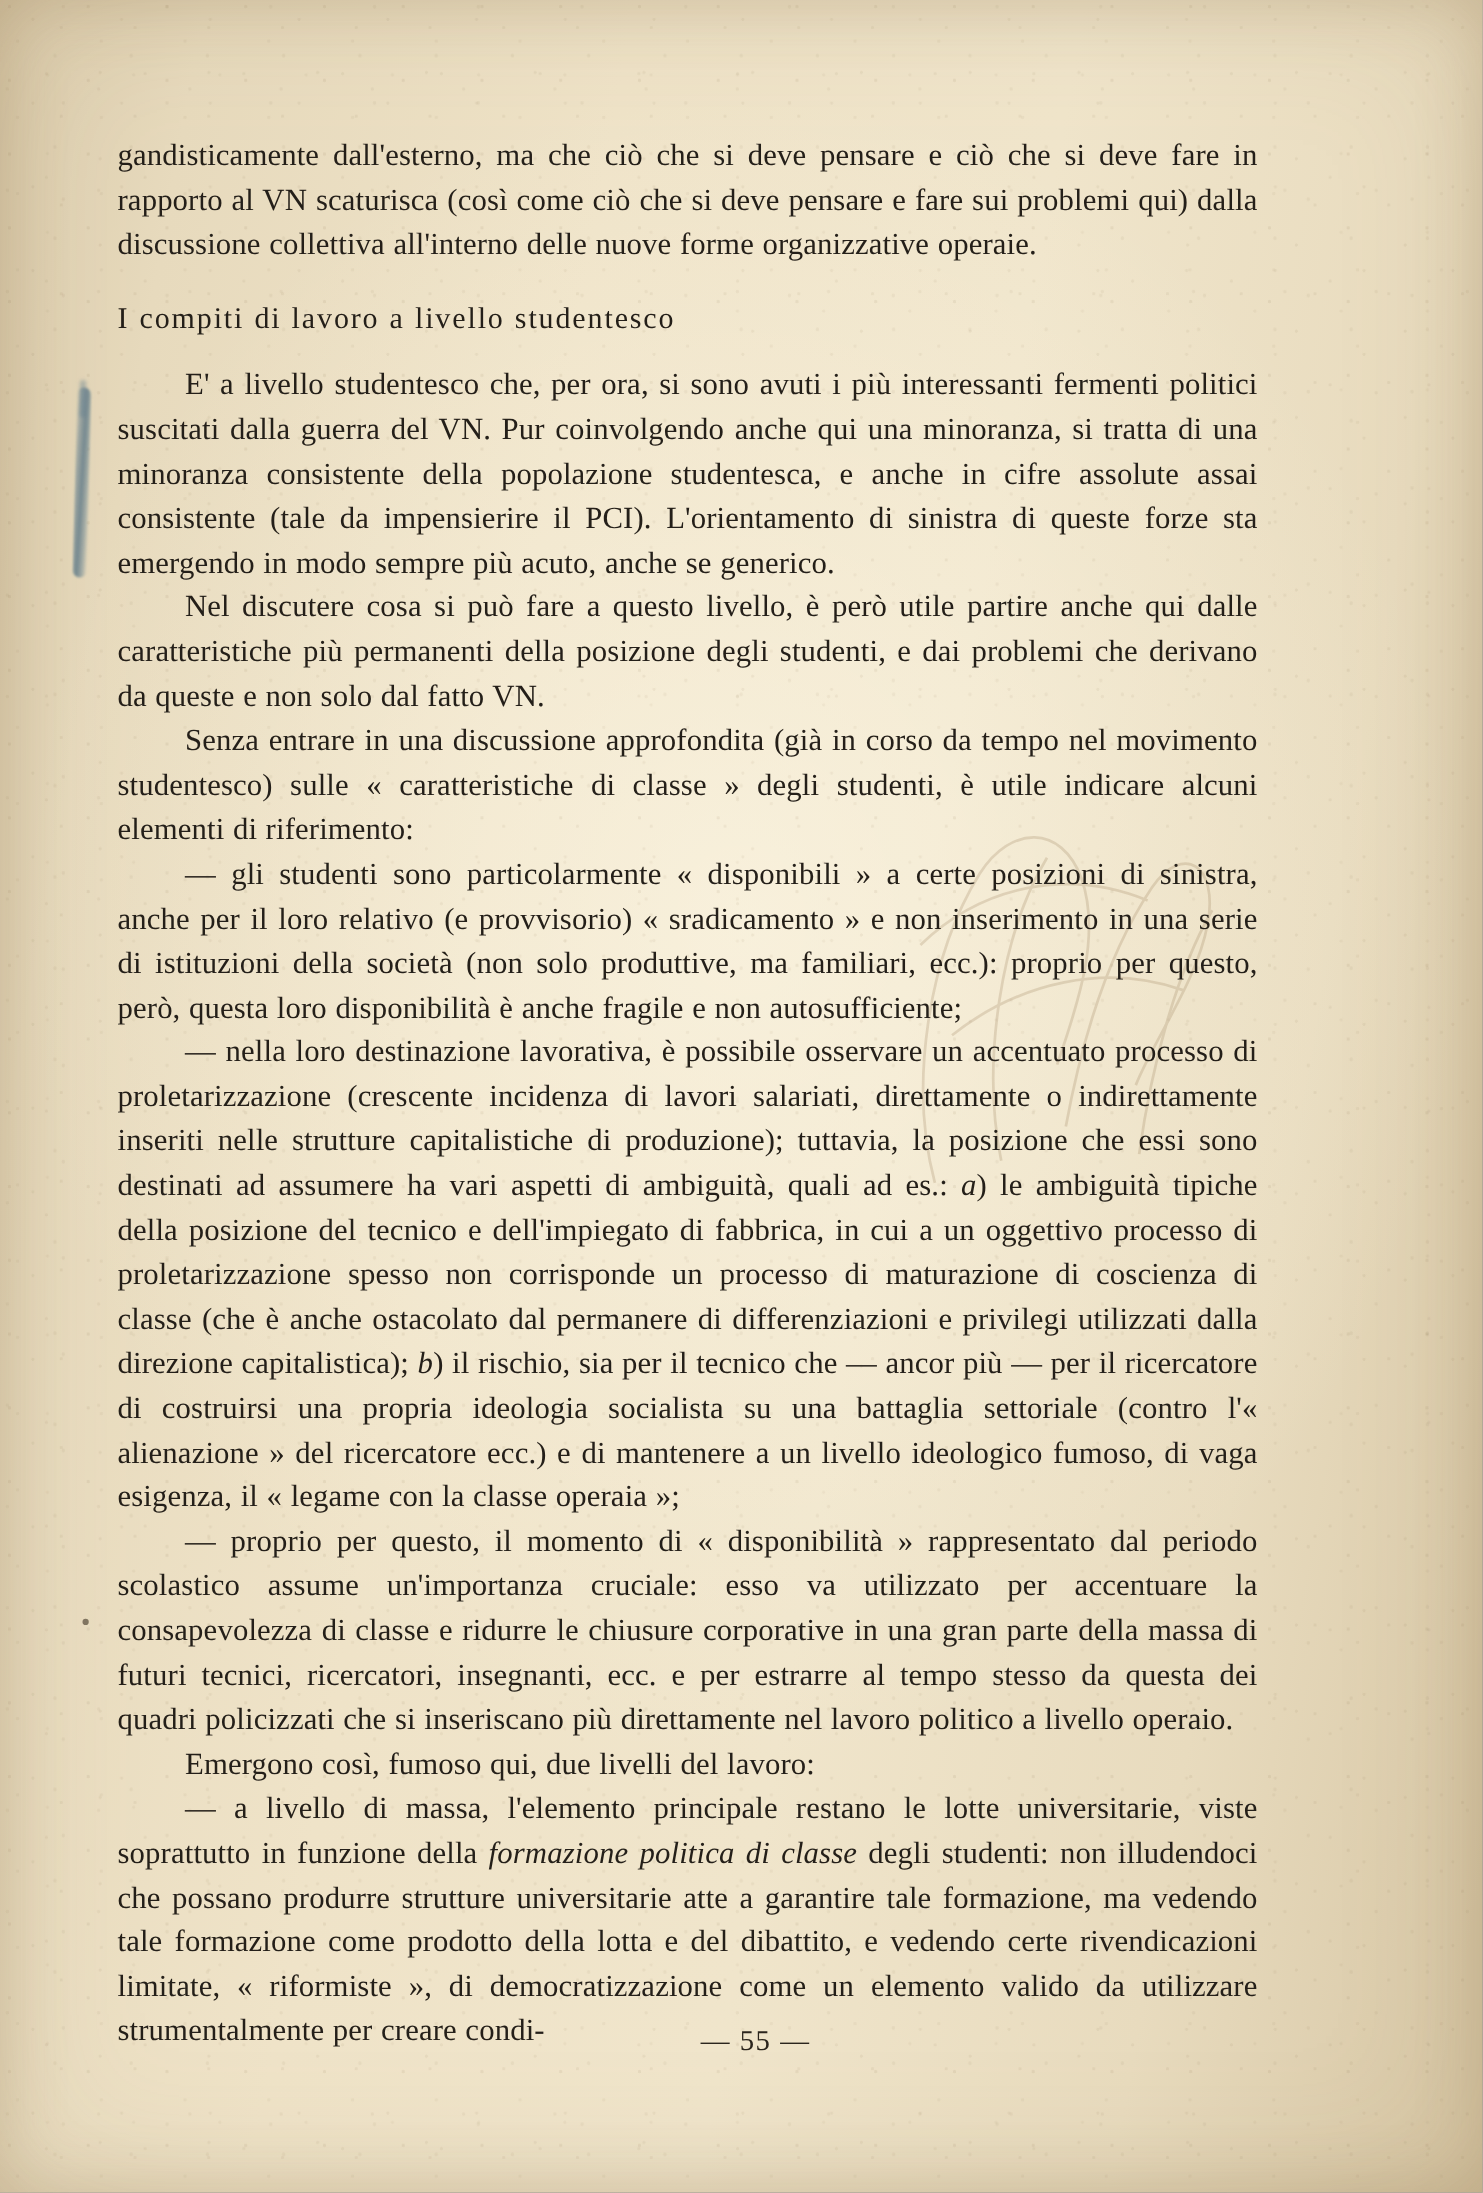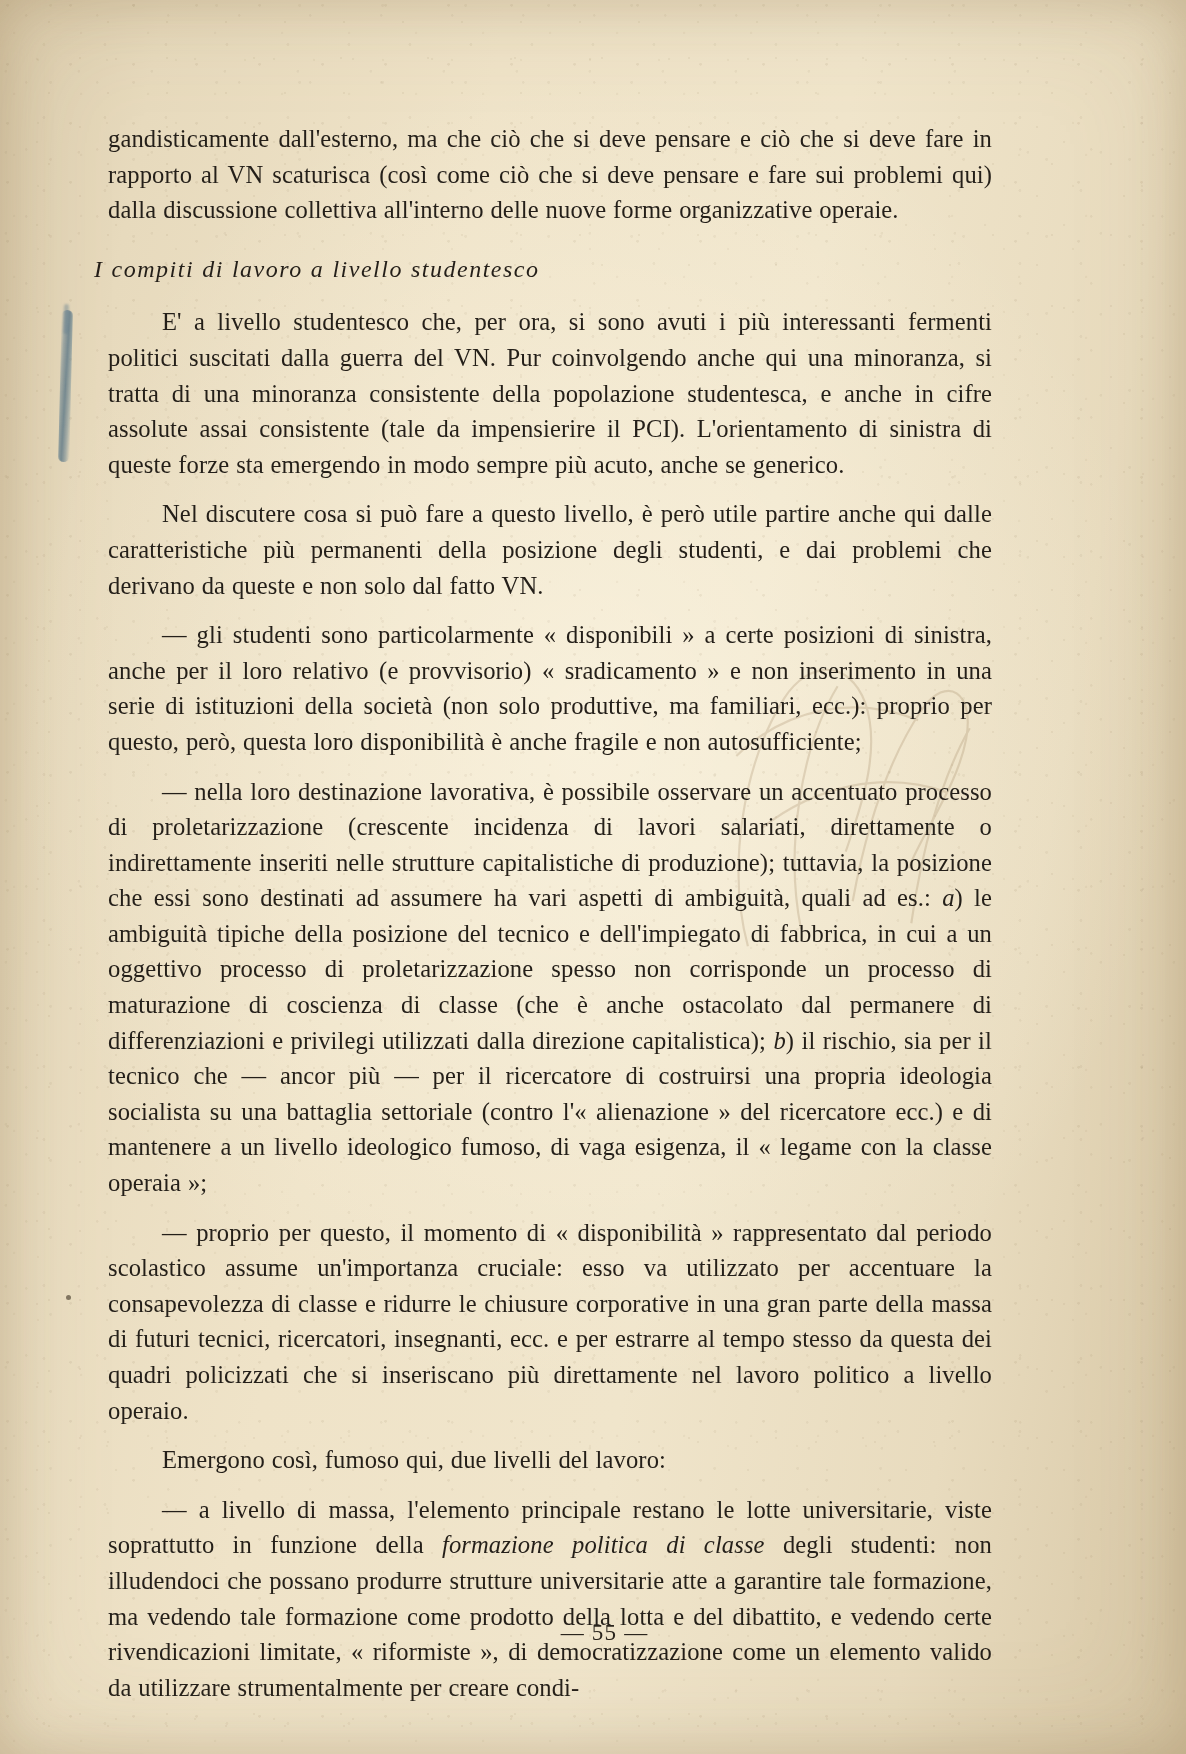--- a/index.html
+++ b/index.html
@@ -68,26 +68,25 @@
     left: 94px;
     top: 107px;
     width: 912px;
     font-size: 24.6px;
     line-height: 35.6px;
     text-align: justify;
     text-align-last: left;
     letter-spacing: .1px;
     word-spacing: .6px;
   }
-  .textblock p { margin: 14px; }
+  .textblock p { margin: 0; }
   .indent { text-indent: 54px; }
   .hang { text-indent: 54px; }
   .sec-head {
     margin: 24px 0 17px 0 !important;
-    font-style: italic;
     font-size: 24px;
     letter-spacing: .4px;
     text-align: right;
   }
   .sec-head .lead { letter-spacing: 1.5px; }
   i.it { font-style: italic; }
 
   
   .margin-mark {
     position: absolute;
@@ -166,20 +165,21 @@
   <div class="textblock">
 
     <p>gandisticamente dall'esterno, ma che ciò che si deve pensare e ciò che si deve fare in rapporto al VN scaturisca (così come ciò che si deve pensare e fare sui problemi qui) dalla discussione collettiva all'interno delle nuove forme organizzative operaie.</p>
 
     <p class="sec-head"><span class="lead">I compiti di lavoro a livello studentesco</span></p>
 
     <p class="indent">E' a livello studentesco che, per ora, si sono avuti i più interessanti fermenti politici suscitati dalla guerra del VN. Pur coinvolgendo anche qui una minoranza, si tratta di una minoranza consistente della popolazione studentesca, e anche in cifre assolute assai consistente (tale da impensierire il PCI). L'orientamento di sinistra di queste forze sta emergendo in modo sempre più acuto, anche se generico.</p>
 
     <p class="indent">Nel discutere cosa si può fare a questo livello, è però utile partire anche qui dalle caratteristiche più permanenti della posizione degli studenti, e dai problemi che derivano da queste e non solo dal fatto VN.</p>
 
+    <p class="indent">Senza entrare in una discussione approfondita (già in corso da tempo nel movimento studentesco) sulle « caratteristiche di classe » degli studenti, è utile indicare alcuni elementi di riferimento:</p>
 
     <p class="hang">— gli studenti sono particolarmente « disponibili » a certe posizioni di sinistra, anche per il loro relativo (e provvisorio) « sradicamento » e non inserimento in una serie di istituzioni della società (non solo produttive, ma familiari, ecc.): proprio per questo, però, questa loro disponibilità è anche fragile e non autosufficiente;</p>
 
     <p class="hang"><span>— nella loro destinazione lavorativa, è possibile osservare un accentuato processo di proletarizzazione (crescente incidenza di lavori salariati, direttamente o indirettamente inseriti nelle strutture capitalistiche di produzione); tuttavia, la posizione che essi sono destinati ad assumere ha vari aspetti di ambiguità, quali ad es.: </span><i class="it">a</i><span>) le ambiguità tipiche della posizione del tecnico e dell'impiegato di fabbrica, in cui a un oggettivo processo di proletarizzazione spesso non corrisponde un processo di maturazione di coscienza di classe (che è anche ostacolato dal permanere di differenziazioni e privilegi utilizzati dalla direzione capitalistica); </span><i class="it">b</i><span>) il rischio, sia per il tecnico che — ancor più — per il ricercatore di costruirsi una propria ideologia socialista su una battaglia settoriale (contro l'« alienazione » del ricercatore ecc.) e di mantenere a un livello ideologico fumoso, di vaga esigenza, il « legame con la classe operaia »;</span></p>
 
     <p class="hang">— proprio per questo, il momento di « disponibilità » rappresentato dal periodo scolastico assume un'importanza cruciale: esso va utilizzato per accentuare la consapevolezza di classe e ridurre le chiusure corporative in una gran parte della massa di futuri tecnici, ricercatori, insegnanti, ecc. e per estrarre al tempo stesso da questa dei quadri policizzati che si inseriscano più direttamente nel lavoro politico a livello operaio.</p>
 
     <p class="indent">Emergono così, fumoso qui, due livelli del lavoro:</p>
 
     <p class="hang"><span>— a livello di massa, l'elemento principale restano le lotte universitarie, viste soprattutto in funzione della </span><i class="it">formazione politica di classe</i><span> degli studenti: non illudendoci che possano produrre strutture universitarie atte a garantire tale formazione, ma vedendo tale formazione come prodotto della lotta e del dibattito, e vedendo certe rivendicazioni limitate, « riformiste », di democratizzazione come un elemento valido da utilizzare strumentalmente per creare condi-</span></p>

